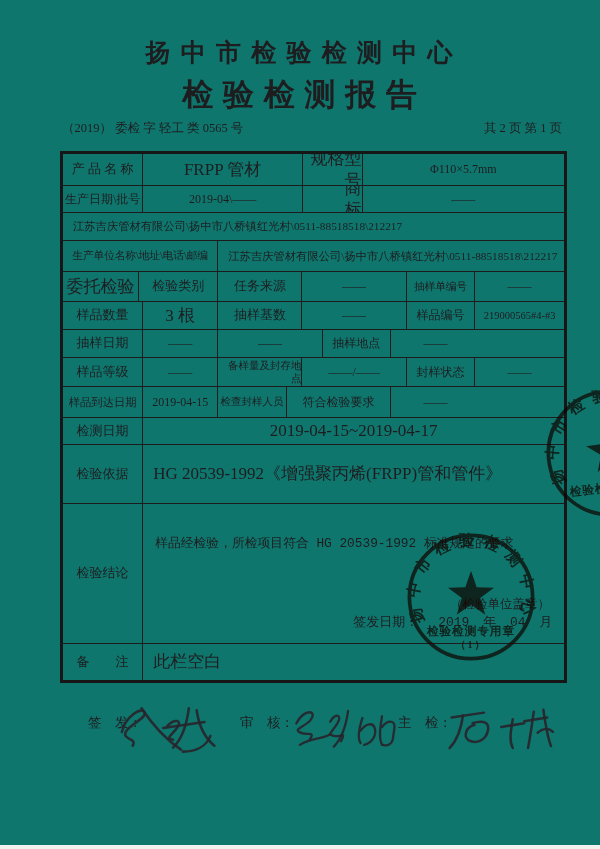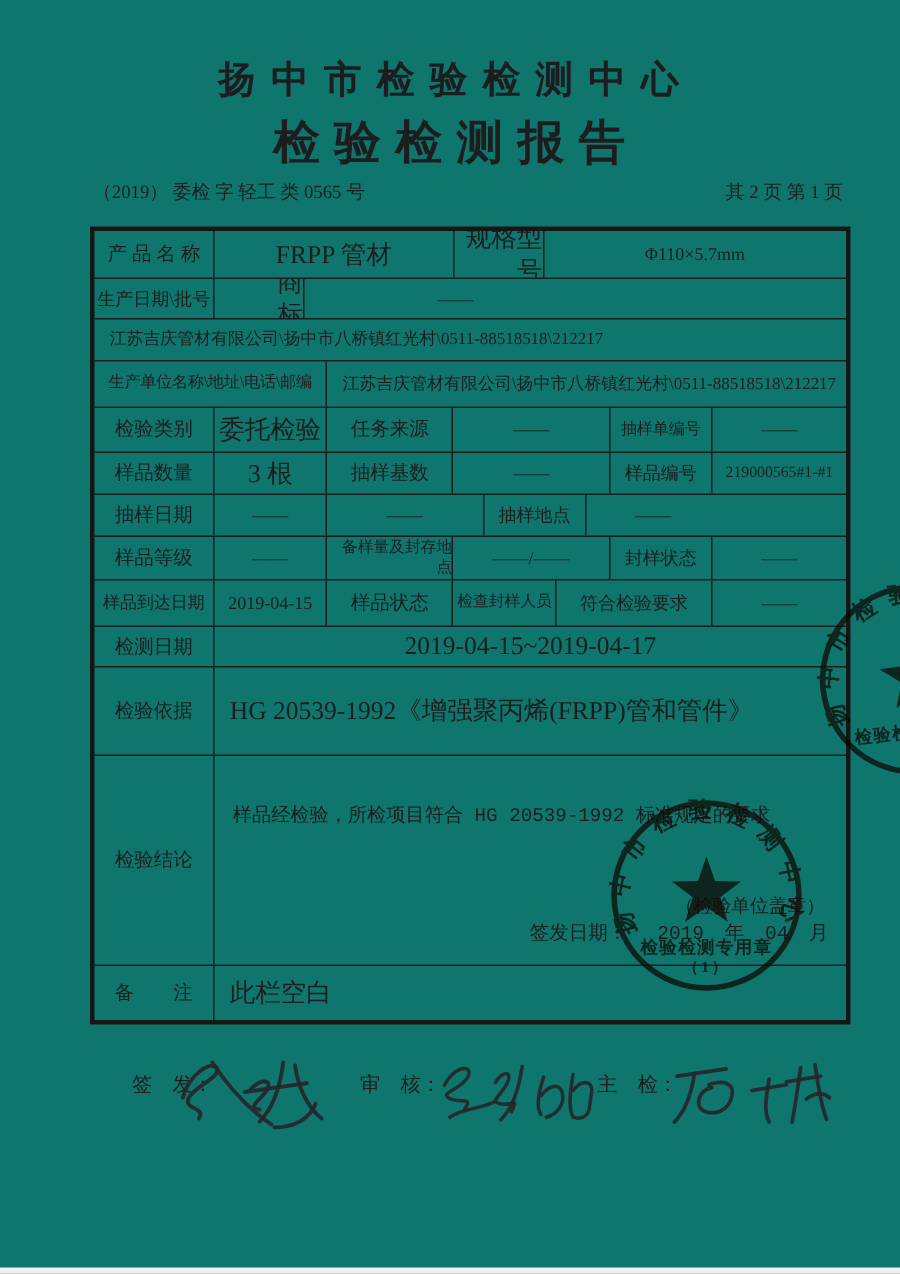--- a/index.html
+++ b/index.html
@@ -74,49 +74,50 @@
 
     <div class="tr h31">
       <div class="td c-lab">产 品 名 称</div>
       <div class="td c-v1 fs125">FRPP 管材</div>
       <div class="td c-lab2 fs125">规格型号</div>
       <div class="td c-v2 fs12">Φ110×5.7mm</div>
     </div>
 
     <div class="tr h26">
       <div class="td c-lab fs12">生产日期\批号</div>
+      <div class="td c-v1 fs12">2019-04\——</div>
       <div class="td c-lab2 fs125">商　　标</div>
       <div class="td c-v2 fs12">——</div>
     </div>
 
     <div class="tr h28">
       <div class="td c-addr-v left fs115">江苏吉庆管材有限公司\扬中市八桥镇红光村\0511-88518518\212217</div>
     </div>
 
     <div class="tr h31">
       <div class="td c-addr-l fs11">生产单位名称\地址\电话\邮编</div>
       <div class="td c-addr-v left fs115">江苏吉庆管材有限公司\扬中市八桥镇红光村\0511-88518518\212217</div>
     </div>
 
     <div class="tr h30">
+      <div class="td s2 fs125">委托检验</div>
       <div class="td s1">检验类别</div>
-      <div class="td s2 fs125">委托检验</div>
       <div class="td s3">任务来源</div>
       <div class="td s4 fs12">——</div>
       <div class="td s5 fs11">抽样单编号</div>
       <div class="td s6 fs12">——</div>
     </div>
 
     <div class="tr h28">
       <div class="td s1">样品数量</div>
       <div class="td s2 fs125">3 根</div>
       <div class="td s3">抽样基数</div>
       <div class="td s4 fs12">——</div>
       <div class="td s5 fs12">样品编号</div>
-      <div class="td s6 fs105">219000565#1-#1</div>
+      <div class="td s6 fs105">219000565#4-#3</div>
     </div>
 
     <div class="tr h28">
       <div class="td s1">抽样日期</div>
       <div class="td s2 fs12">——</div>
       <div class="td s4 fs12">——</div>
       <div class="td s5 fs12">抽样地点</div>
       <div class="td s6 fs12">——</div>
     </div>
 
@@ -125,21 +126,20 @@
       <div class="td s2 fs12">——</div>
       <div class="td s3 fs105">备样量及封存地点</div>
       <div class="td s4 fs12">——/——</div>
       <div class="td s5 fs12">封样状态</div>
       <div class="td s6 fs12">——</div>
     </div>
 
     <div class="tr h31">
       <div class="td s1 fs115">样品到达日期</div>
       <div class="td s2 fs12">2019-04-15</div>
-      <div class="td s3">样品状态</div>
       <div class="td s5 fs105">检查封样人员</div>
       <div class="td s4 fs12">符合检验要求</div>
       <div class="td s6 fs12">——</div>
     </div>
 
     <div class="tr h27">
       <div class="td s1">检测日期</div>
       <div class="td c-rest fs125">2019-04-15~2019-04-17</div>
     </div>
 

